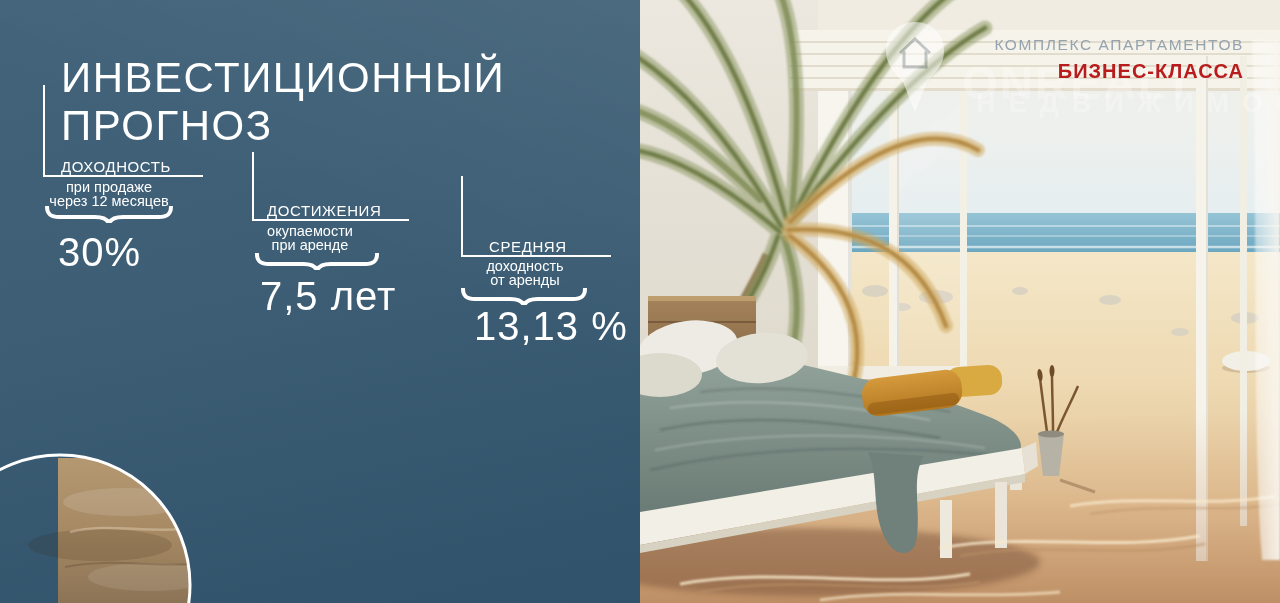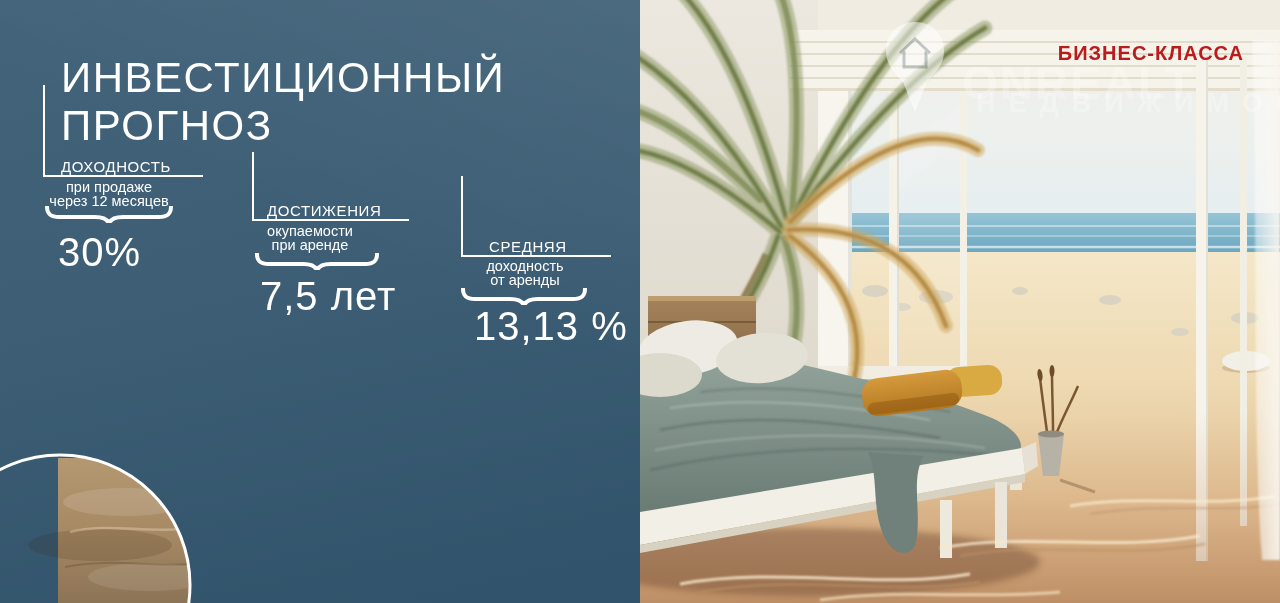--- a/index.html
+++ b/index.html
@@ -357,16 +357,17 @@
     </svg>
 
     <svg class="wm-pin" viewBox="0 0 64 94">
       <path d="M32,2 C15,2 3,14 3,31 C3,45 12,53 20,62 L32,92 L44,62 C52,53 61,45 61,31 C61,14 49,2 32,2 Z" fill="#ffffff"></path>
       <path d="M17,33 L32,19 L47,33 M21,31 V47 H43 V31" stroke="#7e8c93" stroke-width="3" fill="none" opacity=".8"></path>
     </svg>
     <div class="wm-brand">ONREALT</div>
     <div class="wm-sub">НЕДВИЖИМОСТЬ</div>
 
     <div class="hdr">
+      <div class="hdr-line1">КОМПЛЕКС АПАРТАМЕНТОВ</div>
       <div class="hdr-line2">БИЗНЕС-КЛАССА</div>
     </div>
   </div>
 </div>
 
 </body></html>

